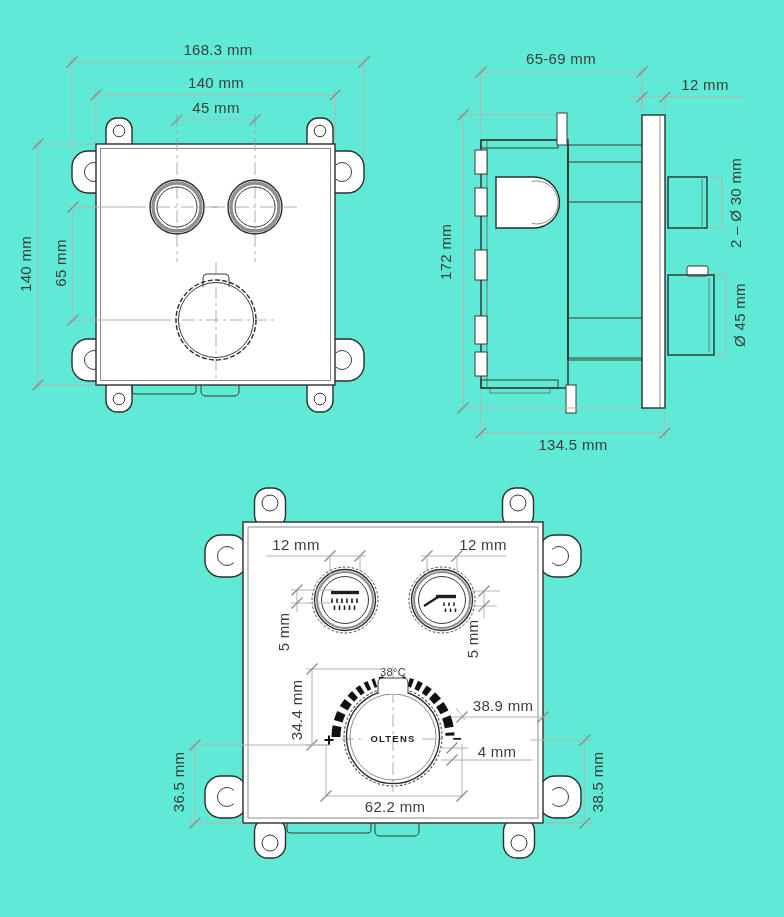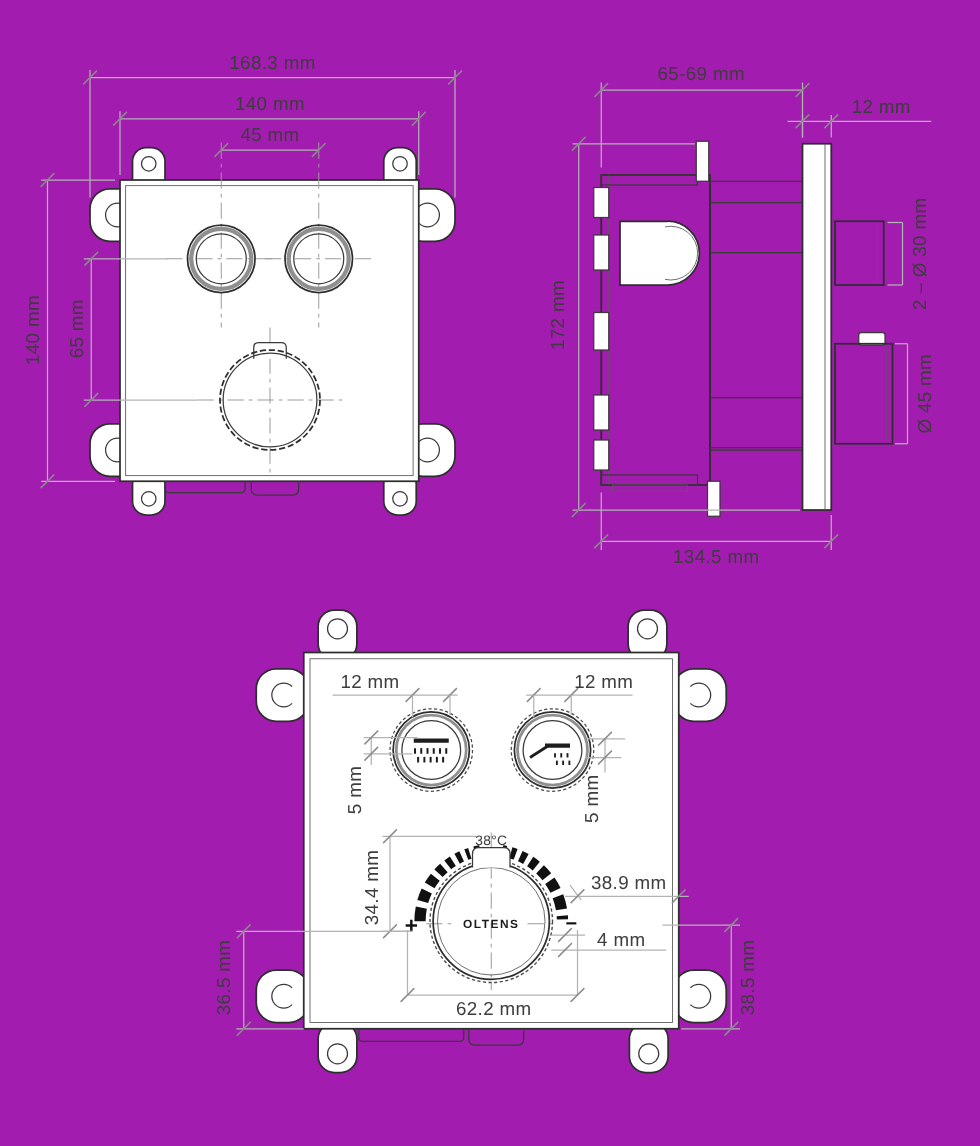--- a/index.html
+++ b/index.html
@@ -1,16 +1,16 @@
 <!DOCTYPE html>
 <html><head>
 <meta charset="utf-8">
 <style>
   html,body{margin:0;padding:0;background:#fff}
-  .sheet{width:784px;height:917px;background:#a21caf;position:relative;overflow:hidden}
+  .sheet{width:784px;height:917px;background:#5eead4;position:relative;overflow:hidden}
   svg{display:block}
   .obj{stroke:#2e2e2e;stroke-width:1.4;fill:none}
   .objf{stroke:#2e2e2e;stroke-width:1.4;fill:#fff}
   .obj2{stroke:#3a3a3a;stroke-width:1;fill:none}
   .obj2f{stroke:#3a3a3a;stroke-width:1;fill:#fff}
   .objthin{stroke:#5a5a5a;stroke-width:.7;fill:none}
   .ring{stroke:#8f8f8f;fill:none}
   .knurlring{stroke:#4a4a4a;fill:none;stroke-dasharray:2.6 1.9}
   .cl{stroke:#9b9b9b;stroke-width:.8;fill:none;stroke-dasharray:13 4 3 4}
   .dim{stroke:#b3b3b3;stroke-width:1;fill:none}

